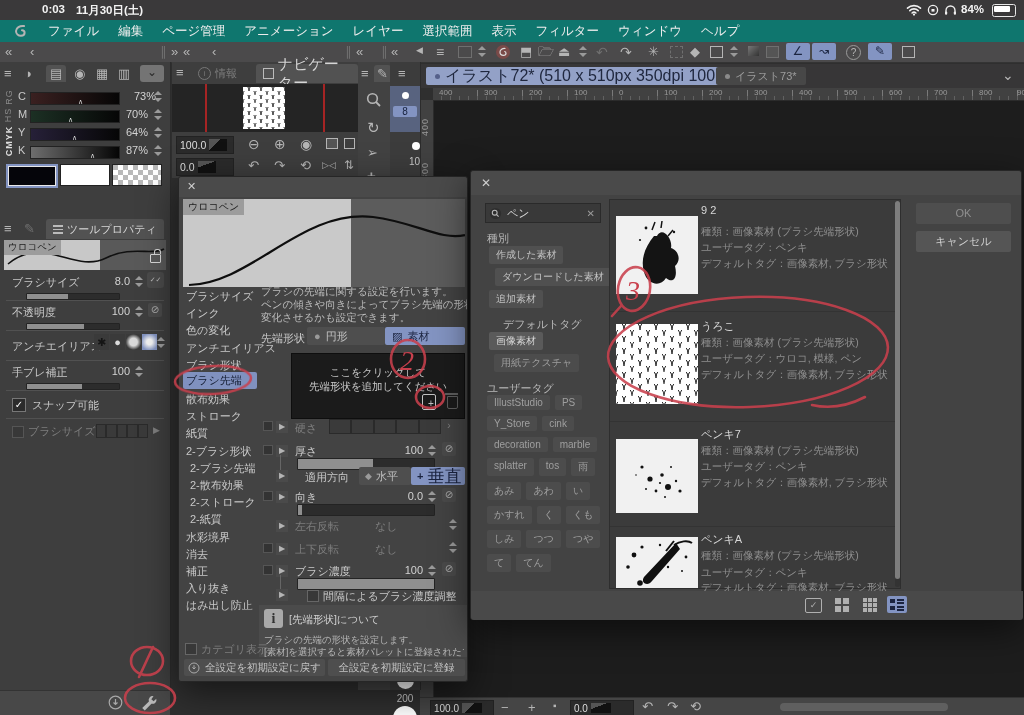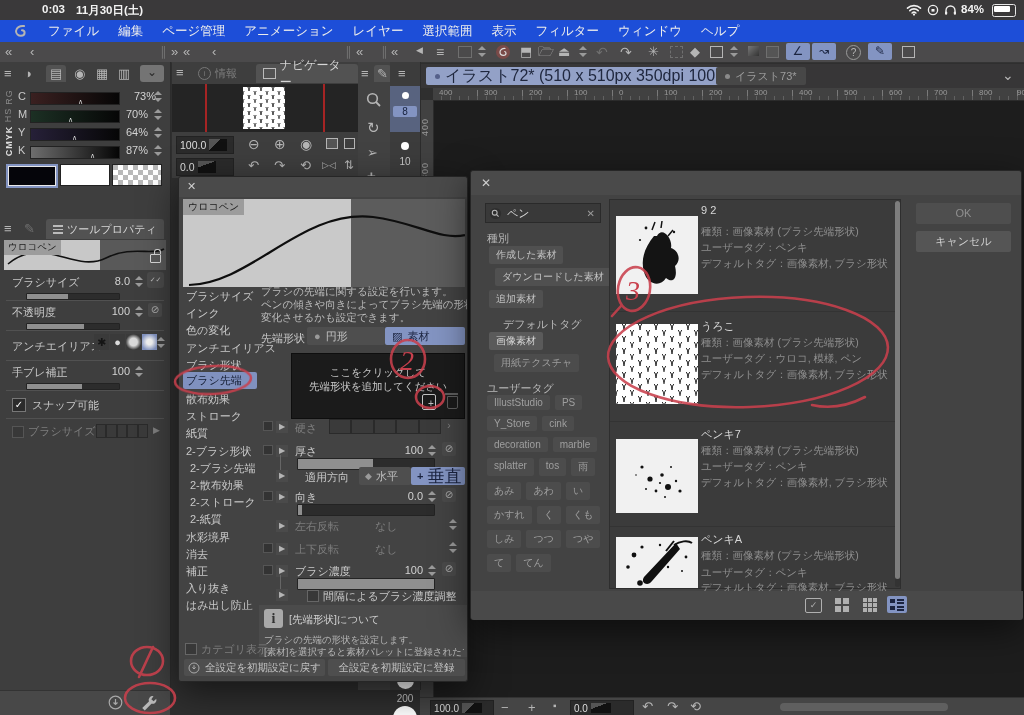--- a/index.html
+++ b/index.html
@@ -53,21 +53,21 @@
         <rect x="1" y="7.4" width="2.2" height="3.4" rx="1" fill="#f0f0f0"></rect>
         <rect x="9.8" y="7.4" width="2.2" height="3.4" rx="1" fill="#f0f0f0"></rect>
       </svg>
   </span>
   <span class="p" style="left:961px;top:3px;color:#f3f3f3;font-size:11.5px;font-weight:bold">84%</span>
   <span class="p" style="left:992px;top:4px;width:22px;height:11px;border:1.5px solid #e8e8e8;border-radius:2.5px">
     <span class="p" style="left:1px;top:1px;width:16px;height:6px;background:#fff;border-radius:1px"></span>
   </span>
 </div>
 
-<div class="p" style="left:0;top:20px;width:1024px;height:22px;background:#1d4ed8;border-bottom:1px solid #3a3a3a">
+<div class="p" style="left:0;top:20px;width:1024px;height:22px;background:#0f766e;border-bottom:1px solid #3a3a3a">
   <span class="p" style="left:12px;top:2px">
     <svg width="18" height="18" viewBox="0 0 18 18">
         <path d="M12 4c-4.2-.6-8 1.8-8 5 0 2.8 2.3 4.8 5 4.8 2.1 0 3.6-1.3 3.6-3 0-1.5-1.1-2.6-2.6-2.6" stroke="#b4b4b4" stroke-width="2" fill="none" stroke-linecap="round"></path>
       </svg>
   </span>
   <div class="p" style="left:48px;top:3px;display:flex;gap:19px;color:#ececec;font-size:12.5px">
     <span>ファイル</span>
     <span>編集</span>
     <span>ページ管理</span>
     <span>アニメーション</span>
@@ -339,21 +339,21 @@
 </div>
 
 <div class="p" style="left:172px;top:62px;width:186px;height:116px;background:#3e3e3e;border-right:1px solid #2c2c2c">
   <span class="p ic" style="left:4px;top:4px">≡</span>
   <div class="p" style="left:20px;top:2px;height:19px;display:flex;align-items:center;gap:4px;padding:0 6px">
     <span style="width:11px;height:11px;border:1px solid #777;border-radius:50%;color:#777;font-size:8px;text-align:center;line-height:11px">i</span>
     <span style="font-size:11px;color:#7e7e7e">情報</span>
   </div>
   <div class="p tabchip" style="left:84px;top:2px;height:19px;display:flex;align-items:center;gap:4px;padding:0 7px">
     <span style="width:11px;height:9px;border:1.5px solid #bbb"></span>
-    <span style="font-size:12px;color:#d6d6d6">ナビゲーター</span>
+    <span style="font-size:15px;color:#d6d6d6">ナビゲーター</span>
   </div>
   <div class="p" style="left:0;top:22px;width:186px;height:48px;background:#242424;overflow:hidden">
     <span class="p" style="left:33px;top:0;width:2px;height:48px;background:#a62424"></span>
     <span class="p" style="left:151px;top:0;width:2px;height:48px;background:#a62424"></span>
     <svg class="p" style="left:71px;top:3px" width="42" height="42" viewBox="0 0 42 42">
       <defs>
           <pattern id="sc2" width="12" height="8" patternUnits="userSpaceOnUse">
         <path d="M0 8a6 7 0 0 1 12 0" fill="#fff" stroke="#222" stroke-width=".9"></path>
         <path d="M-6 4a6 7 0 0 1 12 0M6 4a6 7 0 0 1 12 0" fill="#fff" stroke="#222" stroke-width=".9"></path>
       </pattern>
@@ -394,21 +394,21 @@
   <span class="p ic" style="left:9px;top:58px;font-size:15px">↻</span>
   <span class="p ic" style="left:9px;top:84px;font-size:13px">➢</span>
   <span class="p ic" style="left:9px;top:106px;font-size:15px;font-weight:bold">+</span>
 </div>
 <div class="p" style="left:390px;top:62px;width:30px;height:628px;background:#3c3c3c;border-right:1px solid #2c2c2c">
   <span class="p ic" style="left:8px;top:5px">≡</span>
   <div class="p" style="left:0;top:24px;width:30px;height:46px;background:#58637f;text-align:center">
     <span style="display:inline-block;width:7px;height:7px;border-radius:50%;background:#fff;margin-top:6px"></span>
     <div style="background:#8394c2;color:#16203b;font-size:10px;margin:4px 3px 0 3px;border-radius:2px">8</div>
   </div>
-  <div class="p" style="left:0;top:76px;width:30px;height:40px;text-align:center">
+  <div class="p" style="left:0;top:76px;width:30px;height:40px;text-align:right">
     <span style="display:inline-block;width:8px;height:8px;border-radius:50%;background:#fff;margin-top:4px"></span>
     <div style="color:#c9c9c9;font-size:10px;margin-top:3px">10</div>
   </div>
   <span class="p" style="left:10px;top:122px;width:10px;height:10px;border-radius:50%;background:#fff"></span>
   <div class="p" style="left:0;top:608px;width:30px;height:44px;text-align:center">
     <span style="display:inline-block;width:17px;height:17px;border-radius:50%;background:#fff;margin-top:2px"></span>
     <div style="color:#c9c9c9;font-size:10px;margin-top:1px">200</div>
   </div>
   <span class="p" style="left:3px;top:644px;width:24px;height:12px;border-radius:12px 12px 0 0;background:#fff"></span>
 </div>

